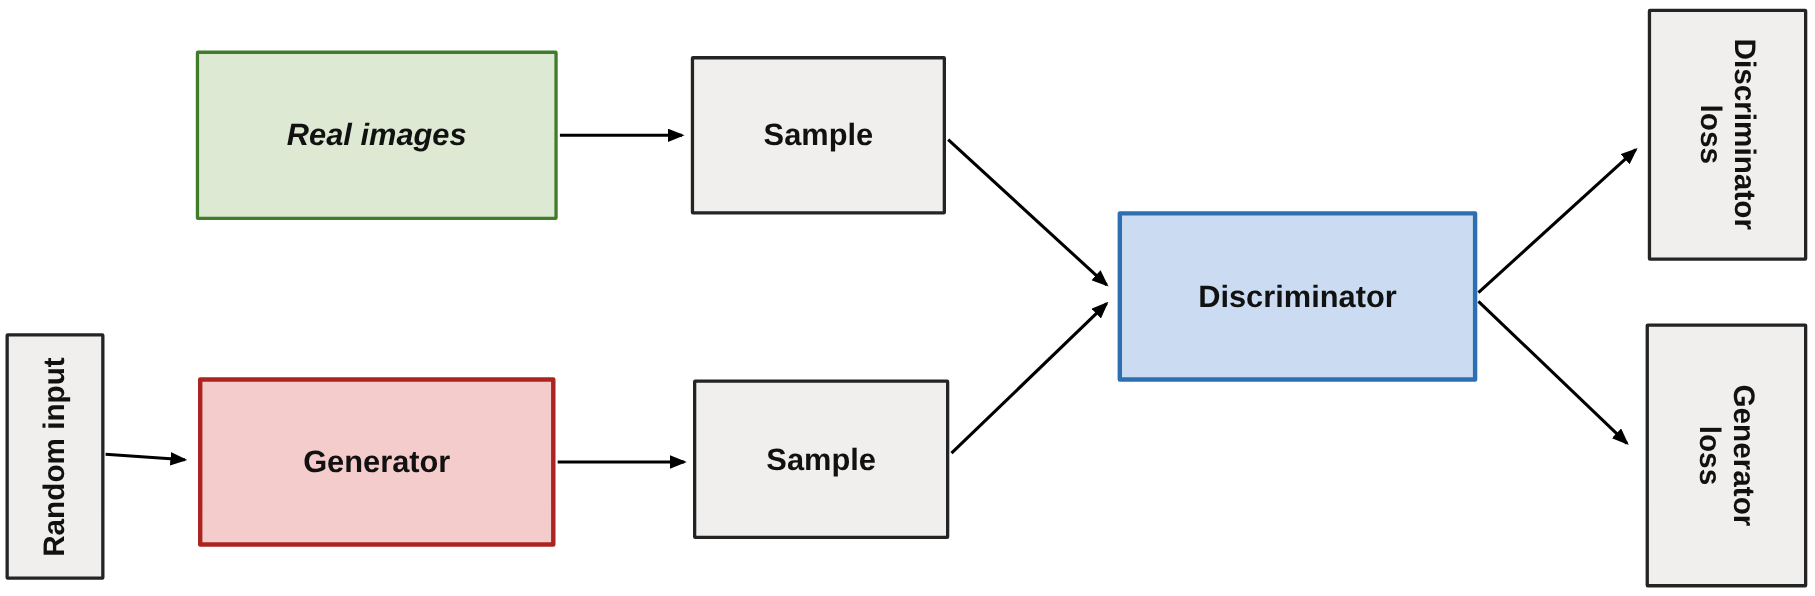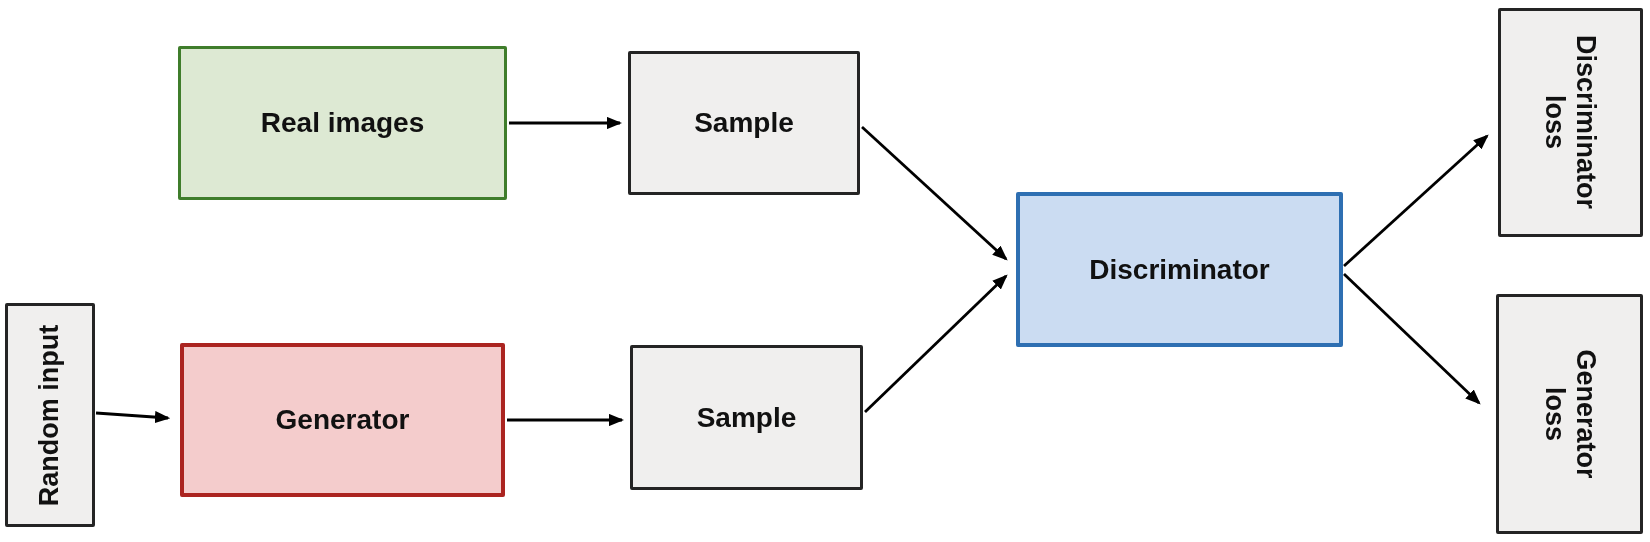--- a/index.html
+++ b/index.html
@@ -66,21 +66,21 @@
     <line x1="862" y1="127" x2="1006" y2="259" stroke="#000000" stroke-width="2.8" marker-end="url(#arrow)"></line>
     <line x1="865" y1="412" x2="1006" y2="276" stroke="#000000" stroke-width="2.8" marker-end="url(#arrow)"></line>
     <line x1="1344" y1="266" x2="1487" y2="136" stroke="#000000" stroke-width="2.8" marker-end="url(#arrow)"></line>
     <line x1="1344" y1="274" x2="1479" y2="403" stroke="#000000" stroke-width="2.8" marker-end="url(#arrow)"></line>
   </svg>
 
   <div class="node gray node-random-input" style="background-color: rgb(240, 239, 238); border-color: rgb(36, 36, 36);">
     <span class="lbl rot-ccw">Random input</span>
   </div>
 
-  <div class="node node-real-images" style="background-color: rgb(221, 233, 211); border-color: rgb(63, 125, 43);">
+  <div class="node node-real-images" style="background-color: rgb(221, 233, 211); border-color: rgb(63, 125, 43); font-style: italic;">
     <span class="lbl">Real images</span>
   </div>
 
   <div class="node gray node-sample-top" style="background-color: rgb(240, 239, 238); border-color: rgb(36, 36, 36);">
     <span class="lbl">Sample</span>
   </div>
 
   <div class="node node-generator" style="background-color: rgb(244, 204, 204); border-color: rgb(171, 36, 32);">
     <span class="lbl">Generator</span>
   </div>

